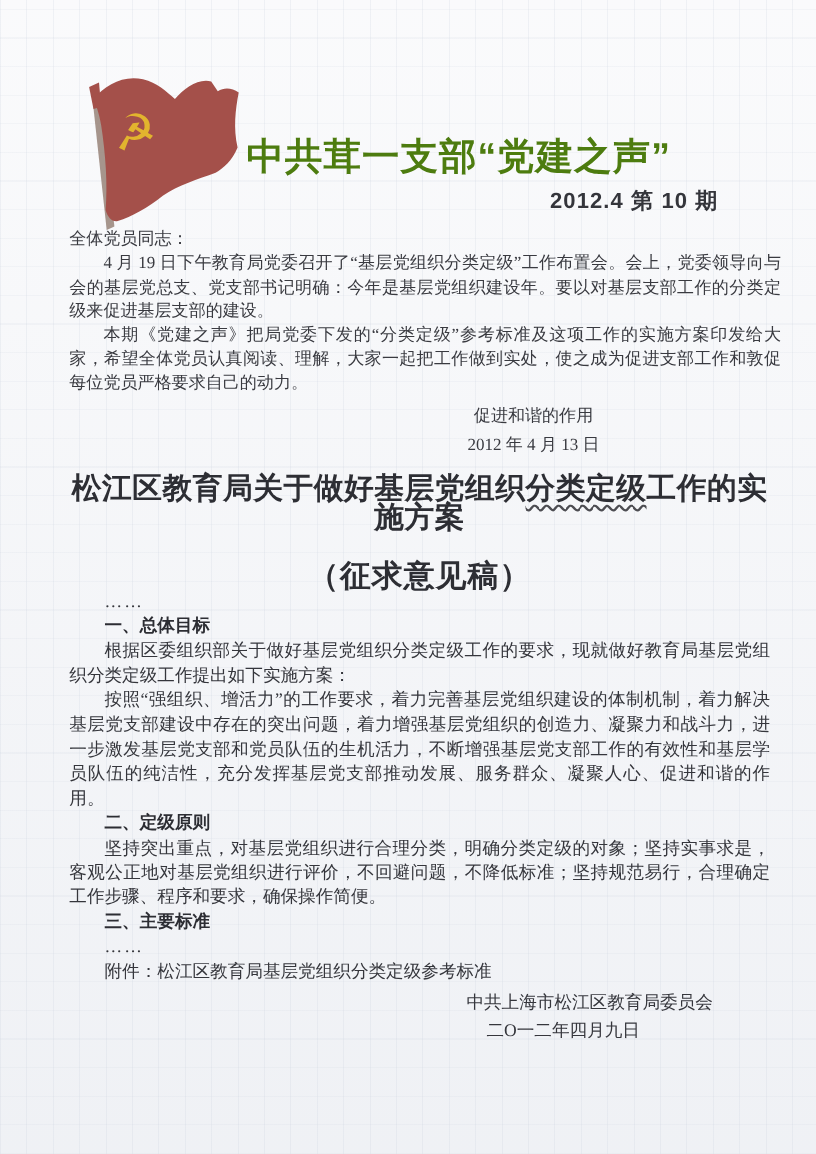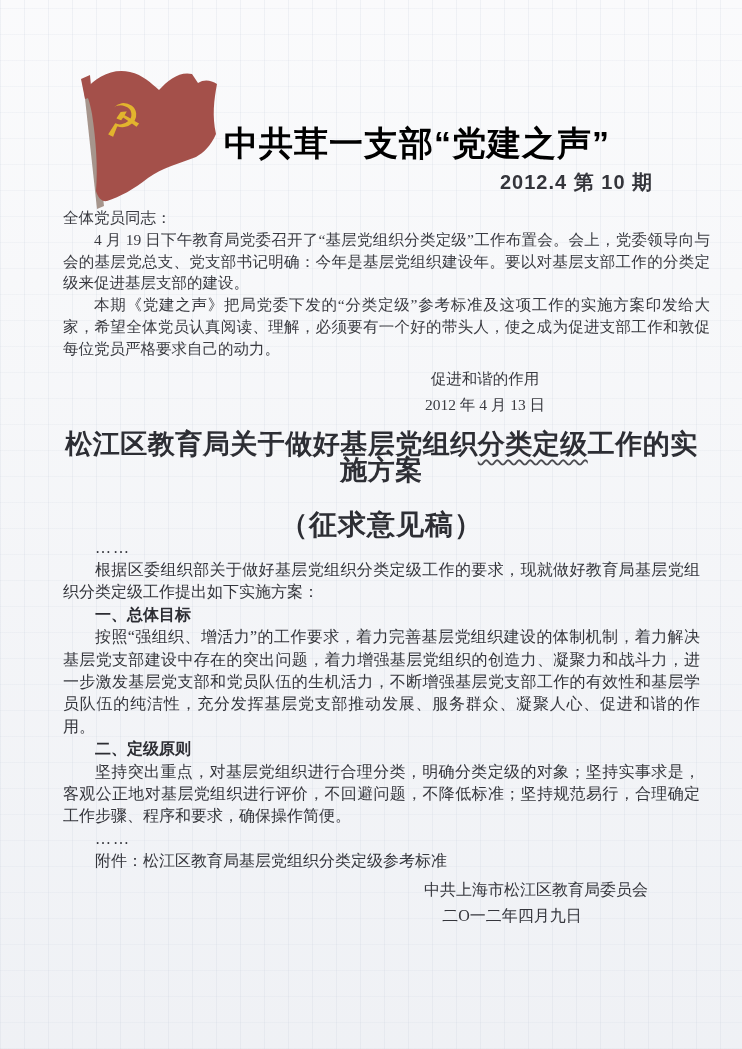--- a/index.html
+++ b/index.html
@@ -24,21 +24,21 @@
   }
   .content{position:relative;z-index:1;}
 
   
   .masthead{position:relative;height:207px;}
   .flag-wrap{position:absolute;left:52px;top:50px;width:182px;height:168px;}
   .paper-title{
     position:absolute;left:224px;top:102px;
     font-family:"Liberation Sans","DejaVu Sans",sans-serif;
     font-weight:700;font-size:34px;line-height:1.1;
-    letter-spacing:1px;color:#000000;white-space:nowrap;
+    letter-spacing:1px;color:#4d7c0f;white-space:nowrap;
   }
   .issue-line{
     position:absolute;left:500px;top:169px;
     font-family:"Liberation Sans","DejaVu Sans",sans-serif;
     font-weight:700;font-size:20px;letter-spacing:1px;color:#34353b;white-space:nowrap;
   }
 
   
   .letter{margin:0 32px 0 63px;font-size:15.5px;line-height:21.8px;text-align:justify;}
   .letter p{margin:0;}
@@ -111,44 +111,45 @@
         </svg>
       </div>
 
       <h1 class="paper-title">中共茸一支部“党建之声”</h1>
       <div class="issue-line">2012.4 第 10 期</div>
     </div>
 
     <div class="letter">
       <p>全体党员同志：</p>
       <p class="indent">4 月 19 日下午教育局党委召开了“基层党组织分类定级”工作布置会。会上，党委领导向与会的基层党总支、党支部书记明确：今年是基层党组织建设年。要以对基层支部工作的分类定级来促进基层支部的建设。</p>
-      <p class="indent">本期《党建之声》把局党委下发的“分类定级”参考标准及这项工作的实施方案印发给大家，希望全体党员认真阅读、理解，必须要有一个好的带头人，使之成为促进支部工作和敦促每位党员严格要求自己的动力。</p>
+      <p class="indent">本期《党建之声》把局党委下发的“分类定级”参考标准及这项工作的实施方案印发给大家，希望全体党员认真阅读、理解，大家一起把工作做到实处，使之成为促进支部工作和敦促每位党员严格要求自己的动力。</p>
 
       <div class="letter-sign">
         <div>促进和谐的作用</div>
         <div>2012 年 4 月 13 日</div>
       </div>
     </div>
 
     <div class="doc">
 
       <h2 class="doc-title"><span>松江区教育局关于做好基层党组织</span><span class="wavy">分类定级</span><span>工作的实施方案</span></h2>
 
       <div class="doc-subtitle">（征求意见稿）</div>
 
       <p class="indent ellipsis">……</p>
 
+      <p class="indent sec-head">一、总体目标</p>
+
       <p class="indent">根据区委组织部关于做好基层党组织分类定级工作的要求，现就做好教育局基层党组织分类定级工作提出如下实施方案：</p>
-
-      <p class="indent sec-head">一、总体目标</p>
       <p class="indent">按照“强组织、增活力”的工作要求，着力完善基层党组织建设的体制机制，着力解决基层党支部建设中存在的突出问题，着力增强基层党组织的创造力、凝聚力和战斗力，进一步激发基层党支部和党员队伍的生机活力，不断增强基层党支部工作的有效性和基层学员队伍的纯洁性，充分发挥基层党支部推动发展、服务群众、凝聚人心、促进和谐的作用。</p>
 
       <p class="indent sec-head">二、定级原则</p>
       <p class="indent">坚持突出重点，对基层党组织进行合理分类，明确分类定级的对象；坚持实事求是，客观公正地对基层党组织进行评价，不回避问题，不降低标准；坚持规范易行，合理确定工作步骤、程序和要求，确保操作简便。</p>
 
+      <p class="indent sec-head">三、主要标准</p>
 
       <p class="indent ellipsis">……</p>
 
       <p class="indent">附件：松江区教育局基层党组织分类定级参考标准</p>
 
       <div class="doc-sign">
         <div>中共上海市松江区教育局委员会</div>
         <div class="sign-date">二O一二年四月九日</div>
       </div>
     </div>

